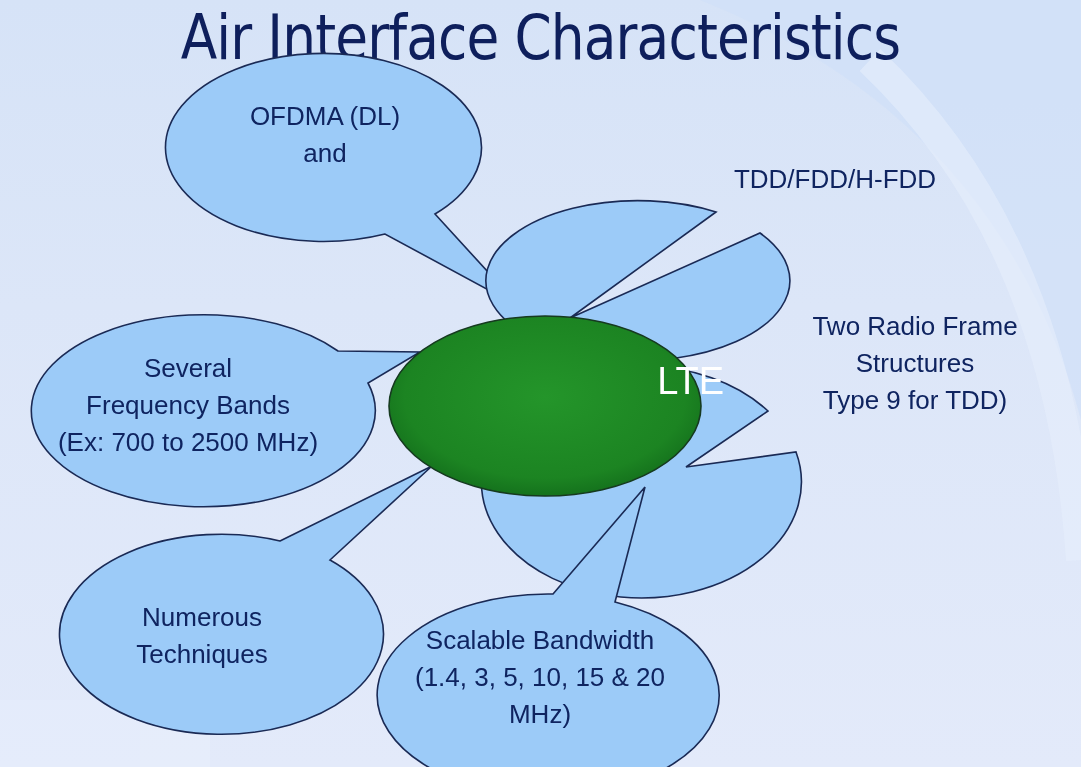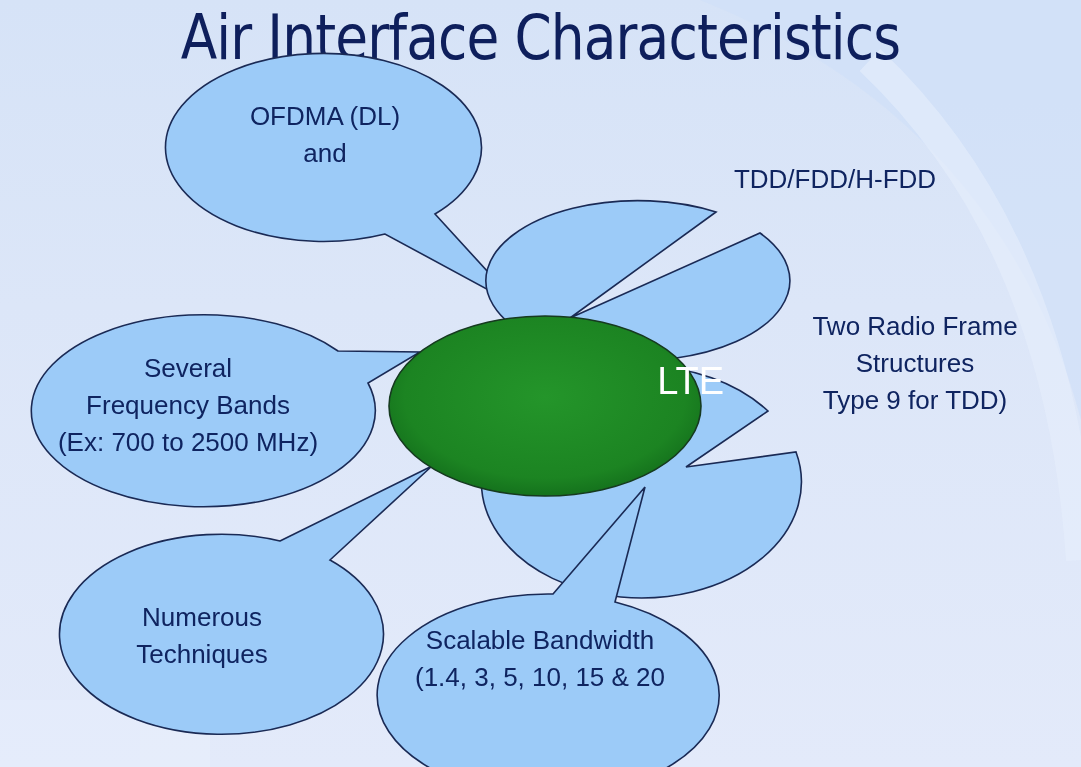--- a/index.html
+++ b/index.html
@@ -99,17 +99,18 @@
 </div>
 
 <div class="lbl" style="left:72px; top:563px; width:260px;margin-top:36px;">
   <div>Numerous</div>
   <div>Techniques</div>
 </div>
 
 <div class="lbl" style="left:385px; top:622px; width:310px;">
   <div>Scalable Bandwidth</div>
   <div>(1.4, 3, 5, 10, 15 &amp; 20</div>
+  <div>MHz)</div>
 </div>
 
 <div class="center-lbl" style="left:414px; top:356px; width:310px;text-align:right;">
   <div>LTE</div>
 </div>
 
 </body></html>

